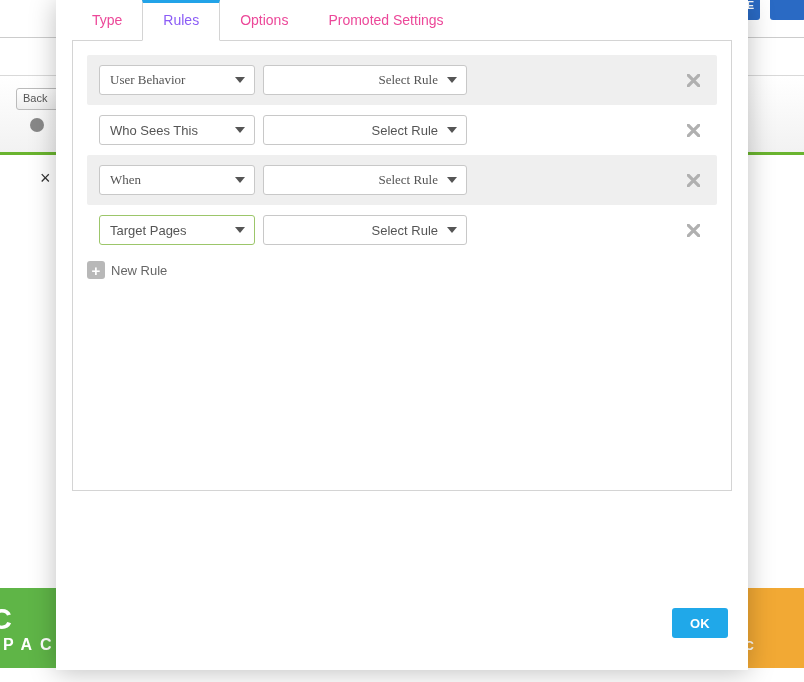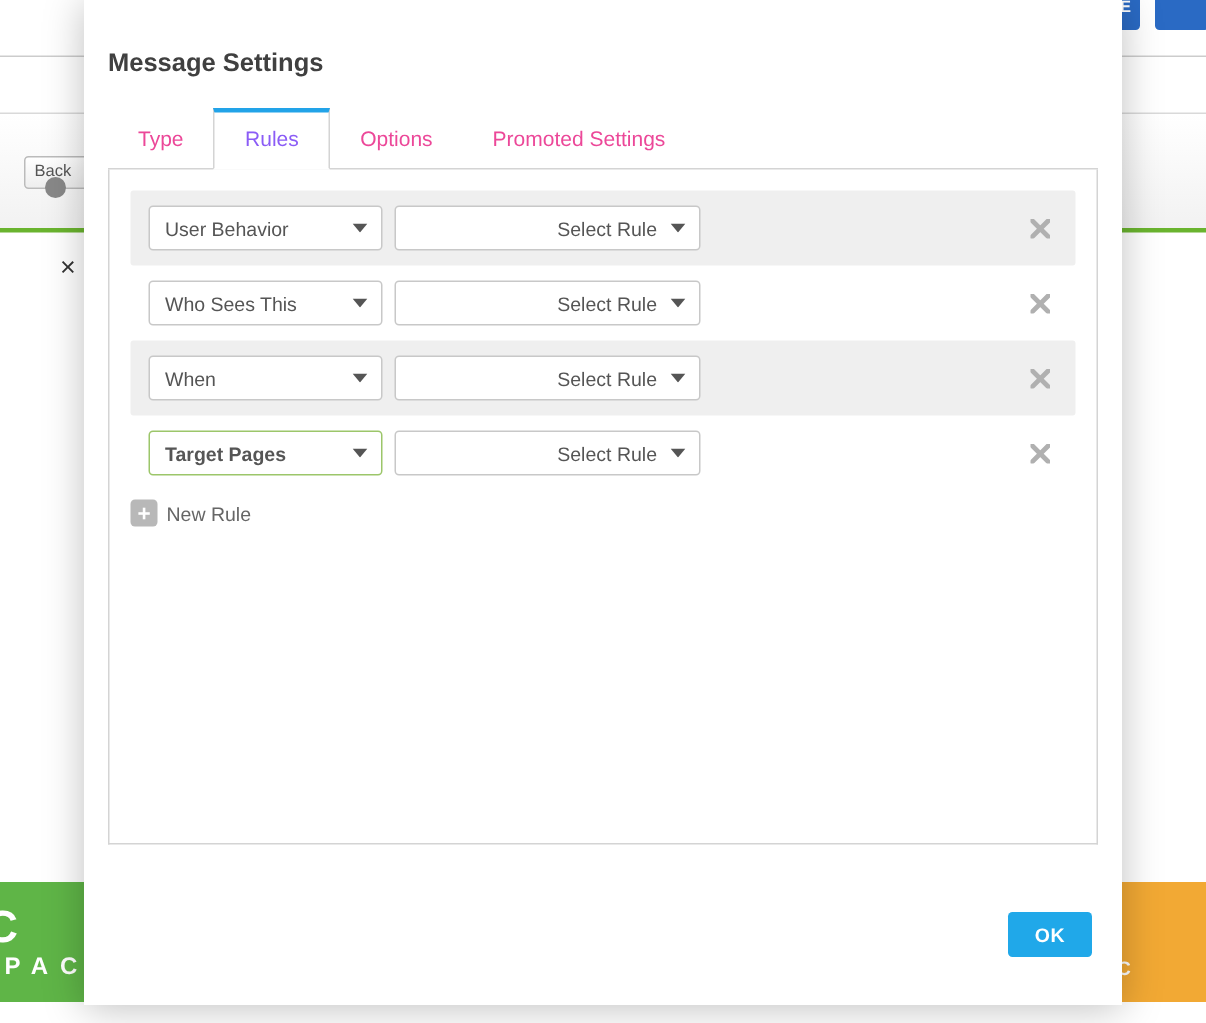--- a/index.html
+++ b/index.html
@@ -4,21 +4,21 @@
 <style>
   * { box-sizing: border-box; margin:0; padding:0; }
   html,body { width:804px; height:682px; font-family: "Helvetica Neue", Helvetica, Arial, sans-serif; font-size:13px; color:#555; background:#fff; overflow:hidden; }
   .bg { position:absolute; inset:0; }
   .bg-topbar { position:absolute; top:-18px; left:-2px; right:-2px; height:56px; background:#fff; border:1px solid #ccc; }
   .bg-btn { position:absolute; top:-10px; height:30px; border-radius:3px; }
   .bg-btn.save { right:44px; width:60px; background:#2a6ac4; color:#fff; font-size:11px; font-weight:bold; display:flex; align-items:center; justify-content:flex-end; padding-right:6px;}
   .bg-btn.tiny { right:-2px; width:36px; background:#2a6ac4; }
   .bg-btn.teal { position:absolute; top:-10px; left:246px; width:60px; height:30px; background:#19a6a0; border-radius:3px;}
   .bg-row2 { position:absolute; top:75px; left:-2px; right:-2px; height:80px; border-top:1px solid #d9d9d9; border-bottom:3px solid #6ab42f; background:linear-gradient(#fff,#f2f2f2); }
-  .bg-back { position:absolute; top:104px; left:16px; width:50px; height:22px; background:linear-gradient(#fff,#eee); border:1px solid #bbb; border-radius:3px; font-size:11px; color:#555; padding:3px 6px;}
+  .bg-back { position:absolute; top:88px; left:16px; width:50px; height:22px; background:linear-gradient(#fff,#eee); border:1px solid #bbb; border-radius:3px; font-size:11px; color:#555; padding:3px 6px;}
   .bg-radio{ position:absolute; top:118px; left:30px; width:14px; height:14px; border-radius:50%; background:#888;}
   .bg-close { position:absolute; top:168px; left:40px; font-size:18px; color:#333;}
   .bg-banner { position:absolute; top:588px; height:80px; font-size:30px; font-weight:800; color:#fff; letter-spacing:22px; display:flex; flex-direction:column; align-items:center; justify-content:center; line-height:1.15;}
   .bg-banner.green { left:-10px; width:120px; background:#5fb547;}
   .bg-banner.green span:nth-child(2){font-size:16px; letter-spacing:8px;}
   .bg-banner.orange { right:-10px; width:260px; background:#f2a934;}
   .bg-whitebox { position:absolute; top:588px; left:130px; width:415px; height:80px; border:1px solid #ddd;}
   
   .overlay { position:absolute; inset:0; background:rgba(255,255,255,0.0); }
   
@@ -26,25 +26,25 @@
   .modal-title { font-size:17px; font-weight:bold; color:#404040; padding:32px 16px 20px 16px;}
   .tabs-wrap { padding:0 16px;}
   .tabs { display:flex; border-bottom:1px solid #d4d4d4; position:relative;}
   .tab { padding:12px 20px 12px 20px; color:#ec4899; cursor:pointer; font-size:14px; position:relative;}
   .tab:first-child { padding-left:20px;}
   .tab.active { color:#8b5cf6; border:1px solid #d4d4d4; border-bottom:1px solid #fff; border-top:3px solid #22a3e8; margin-bottom:-1px; padding-top:9px; background:#fff;}
   
   .panel { margin:0 16px 0 16px; border:1px solid #d4d4d4; border-top:none; padding:14px; flex:0 0 auto; height:450px; background:#fff;}
   
   .rule-row { display:flex; align-items:center; padding:10px 12px; margin-bottom:0; border-radius:2px;}
-  .rule-row.shaded { background:#efefef;}
+  .rule-row.shaded { background:#efefef;font-family:Liberation Serif, serif;}
   .select { position:relative; height:30px; background:#fff; border:1px solid #c8c8c8; border-radius:3px; display:flex; align-items:center; padding:0 28px 0 10px; margin-right:8px; cursor:pointer; font-size:13px; color:#555;}
   .select.cat { width:156px;}
   .select.rule { width:204px; color:#555;justify-content:flex-end;}
-  .select.green-border { border-color:#9cc66a;font-weight:bold;}
+  .select.green-border { border-color:#9cc66a;}
   .caret { position:absolute; right:4px; top:4px; width:20px; height:20px; border-radius:2px; display:flex; align-items:center; justify-content:center;}
   .caret svg { width:10px; height:6px;}
   .spacer { flex:1;}
   .del { width:24px; height:24px; display:flex; align-items:center; justify-content:center; cursor:pointer; color:#b0b0b0;}
   .del svg{ width:13px; height:13px;}
   
   .new-rule { display:flex; align-items:center; gap:6px; padding:6px 0 0 0; color:#666; cursor:pointer;}
   .plus-box { width:18px; height:18px; border-radius:3px; background:#b8b8b8; color:#fff; display:flex; align-items:center; justify-content:center; font-size:15px; font-weight:bold; line-height:1;}
   
   .modal-footer { position:absolute; bottom:32px; right:20px; display:flex; gap:8px;}
@@ -69,21 +69,20 @@
   <div class="bg-whitebox"></div>
   <div class="bg-banner orange" style="letter-spacing:4px; font-size:32px;">
     <span style="letter-spacing:4px;">G</span>
     <span style="font-size:13px; letter-spacing:3px;">FOR EVERY OCC</span>
   </div>
 </div>
 
 <div class="overlay"></div>
 
 <div class="modal">
-  <div class="modal-title">Message Settings</div>
 
   <div class="tabs-wrap">
     <div class="tabs">
       <div class="tab">Type</div>
       <div class="tab active">Rules</div>
       <div class="tab">Options</div>
       <div class="tab">Promoted Settings</div>
     </div>
   </div>
 

